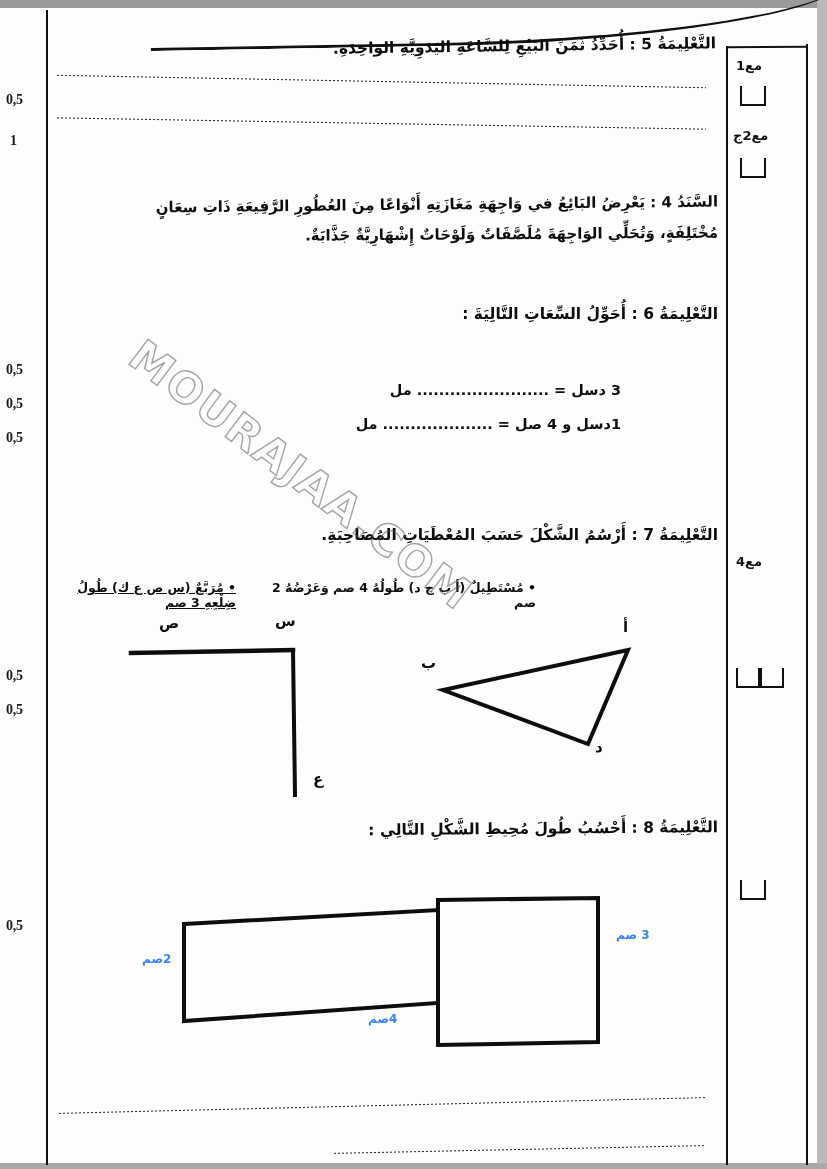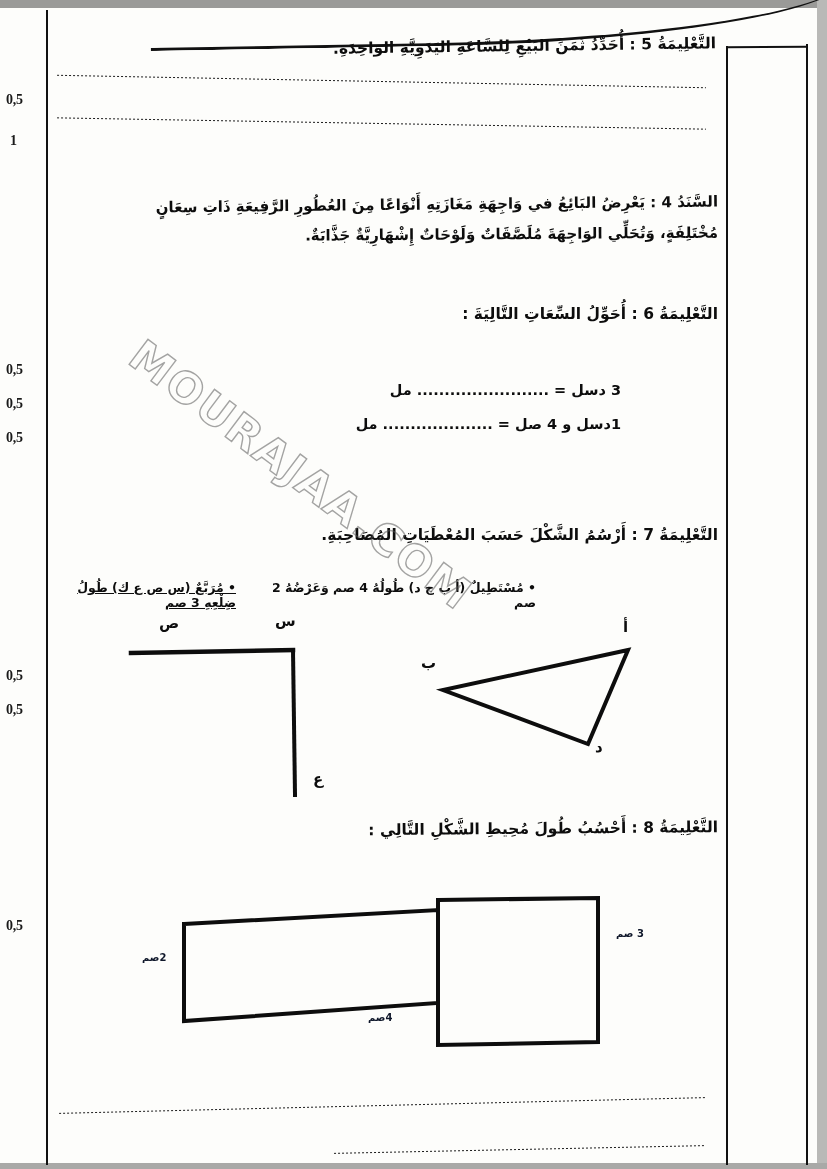--- a/index.html
+++ b/index.html
@@ -40,21 +40,21 @@
     font-family:"DejaVu Sans","Liberation Sans",sans-serif;
     color:#0d0d0d;font-weight:bold;
     position:absolute;
   }
   .instr{font-size:15.5px;line-height:1.5;}
   .sanad{font-size:15px;line-height:1.85;text-align:justify;}
   .conv{font-size:14.5px;}
   .bullets{font-size:12.5px;}
   .figlabel{font-size:15px;font-weight:bold;position:absolute;color:#0d0d0d;
             font-family:"DejaVu Sans",sans-serif;}
-  .dimlabel{font-size:10px;font-weight:bold;position:absolute;color:#0f172a;
+  .dimlabel{font-size:12px;font-weight:bold;position:absolute;color:#3b82f6;
             direction:rtl;font-family:"DejaVu Sans",sans-serif;}
 
   
   .dots{position:absolute;height:3px;overflow:hidden;
     background-image:radial-gradient(circle, #1a1a1a 0 0.8px, transparent 1.1px);
     background-size:4px 3px;background-repeat:repeat-x;}
 
   
   .leader{letter-spacing:1px;}
 
@@ -97,20 +97,33 @@
     <div class="mark" style="top:92px;">0,5</div>
     <div class="mark" style="top:133px;left:10px;">1</div>
     <div class="mark" style="top:362px;">0,5</div>
     <div class="mark" style="top:396px;">0,5</div>
     <div class="mark" style="top:430px;">0,5</div>
     <div class="mark" style="top:668px;">0,5</div>
     <div class="mark" style="top:702px;">0,5</div>
     <div class="mark" style="top:918px;">0,5</div>
   </div>
 
+  <div id="comp-col">
+    <div class="comp-label" style="left:8px;top:58px;">مع1</div>
+    <div class="ubox" style="left:12px;top:86px;"></div>
+
+    <div class="comp-label" style="left:5px;top:128px;">مع2ج</div>
+    <div class="ubox" style="left:12px;top:158px;"></div>
+
+    <div class="comp-label" style="left:8px;top:554px;">مع4</div>
+    <div class="ubox" style="left:8px;top:668px;"></div>
+    <div class="ubox" style="left:30px;top:668px;"></div>
+
+    <div class="ubox" style="left:12px;top:880px;"></div>
+  </div>
 
   <div id="main-col">
 
     <div class="ar instr" style="right:10px;top:36px;width:530px;transform:rotate(-0.8deg);">التَّعْلِيمَةُ 5 : أُحَدِّدُ ثَمَنَ البَيْعِ لِلسَّاعَةِ اليَدَوِيَّةِ الوَاحِدَةِ.</div>
 
     <div class="dots" style="left:8px;top:80px;width:650px;transform:rotate(1.1deg);"></div>
     <div class="dots" style="left:8px;top:122px;width:650px;transform:rotate(1.0deg);"></div>
 
     <div class="ar sanad" style="right:8px;top:192px;width:660px;transform:rotate(-0.6deg);">السَّنَدُ 4 : يَعْرِضُ البَائِعُ في وَاجِهَةِ مَغَازَتِهِ أَنْوَاعًا مِنَ العُطُورِ الرَّفِيعَةِ ذَاتِ سِعَانٍ</div>
     <div class="ar sanad" style="right:8px;top:222px;width:660px;transform:rotate(-0.4deg);">مُخْتَلِفَةٍ، وَتُحَلِّي الوَاجِهَةَ مُلَصَّقَاتٌ وَلَوْحَاتٌ إِشْهَارِيَّةٌ جَذَّابَةٌ.</div>

